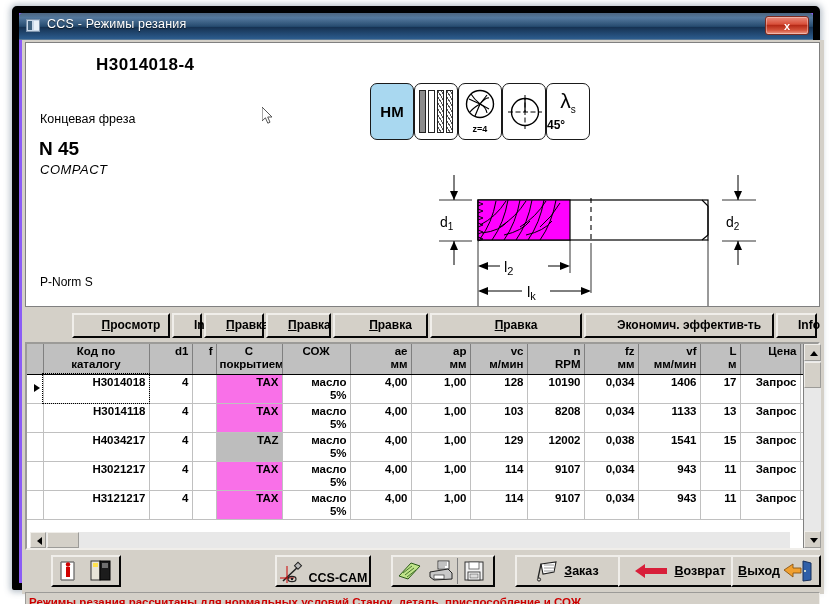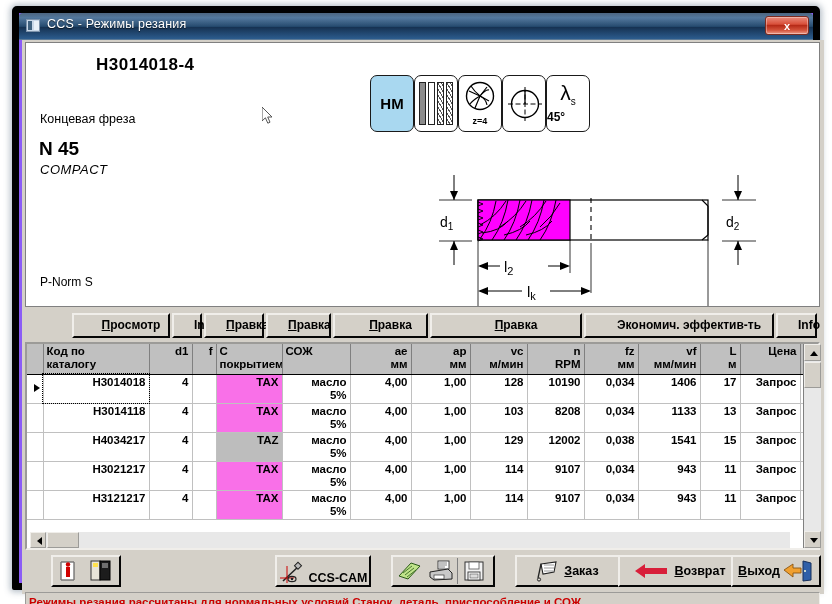--- a/index.html
+++ b/index.html
@@ -108,21 +108,21 @@
   #prod-norm {
     position:absolute; left:14px; top:232px;
     font-size:12px; color:#000;
   }
   #cursor {
     position:absolute; left:236px; top:64px;
     width:12px; height:18px;
   }
 
   
-  #badges { position:absolute; left:344px; top:32px; display:flex; }
+  #badges { position:absolute; left:344px; top:40px; display:flex; }
   .badge {
     width:44px; height:57px;
     border:1.4px solid #1a1a1a;
     border-radius:7px;
     background:#ffffff;
     box-sizing:border-box;
     position:relative;
     overflow:hidden;
   }
   .badge.hm { background:#a9d8f0; }
@@ -193,21 +193,21 @@
     font-size:11.5px; font-weight:bold; color:#000;
     padding:1px 3px 1px 3px;
     vertical-align:top;
     text-align:right;
     height:30px;
     box-sizing:border-box;
     line-height:13px;
     overflow:hidden;
     white-space:nowrap;
   }
-  table.dg th.l { text-align:left; }
+  table.dg th.l { text-align:center; }
   table.dg td {
     border-right:1px solid #c0c0c0;
     border-bottom:1px solid #c0c0c0;
     font-size:11.5px; font-weight:bold; color:#000;
     padding:1px 3px;
     height:28px;
     vertical-align:top;
     text-align:right;
     box-sizing:border-box;
     line-height:13px;

